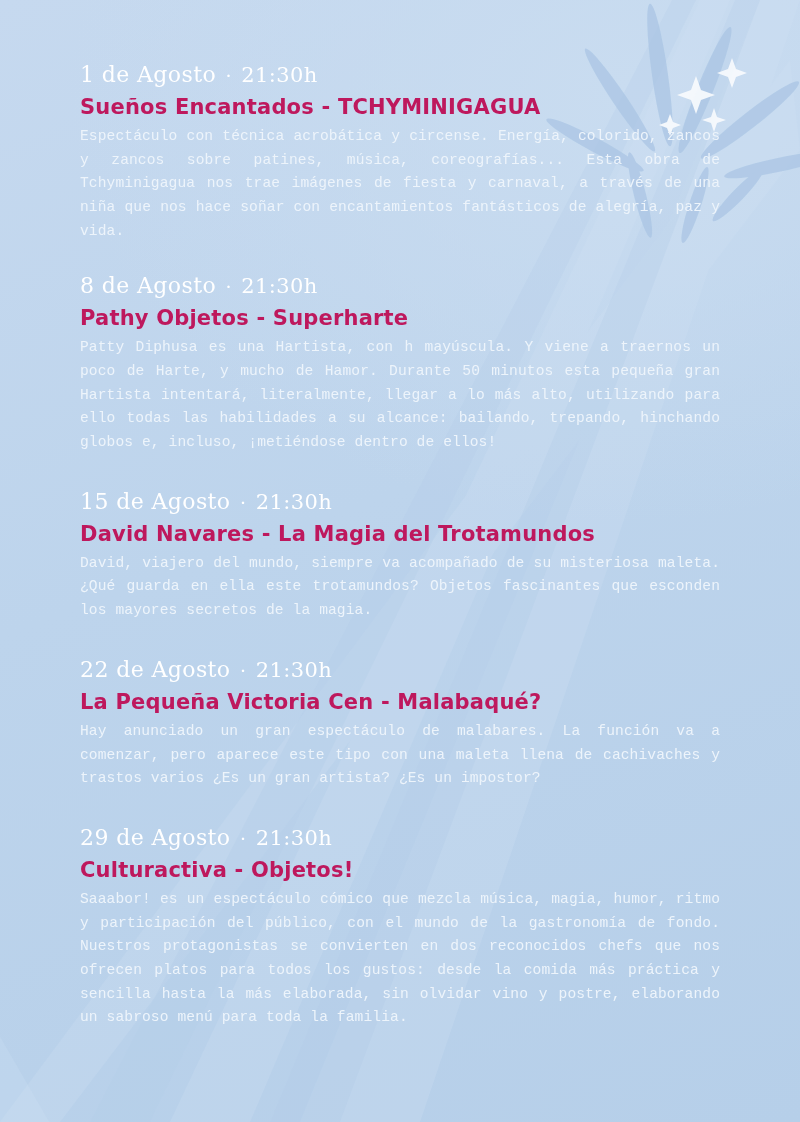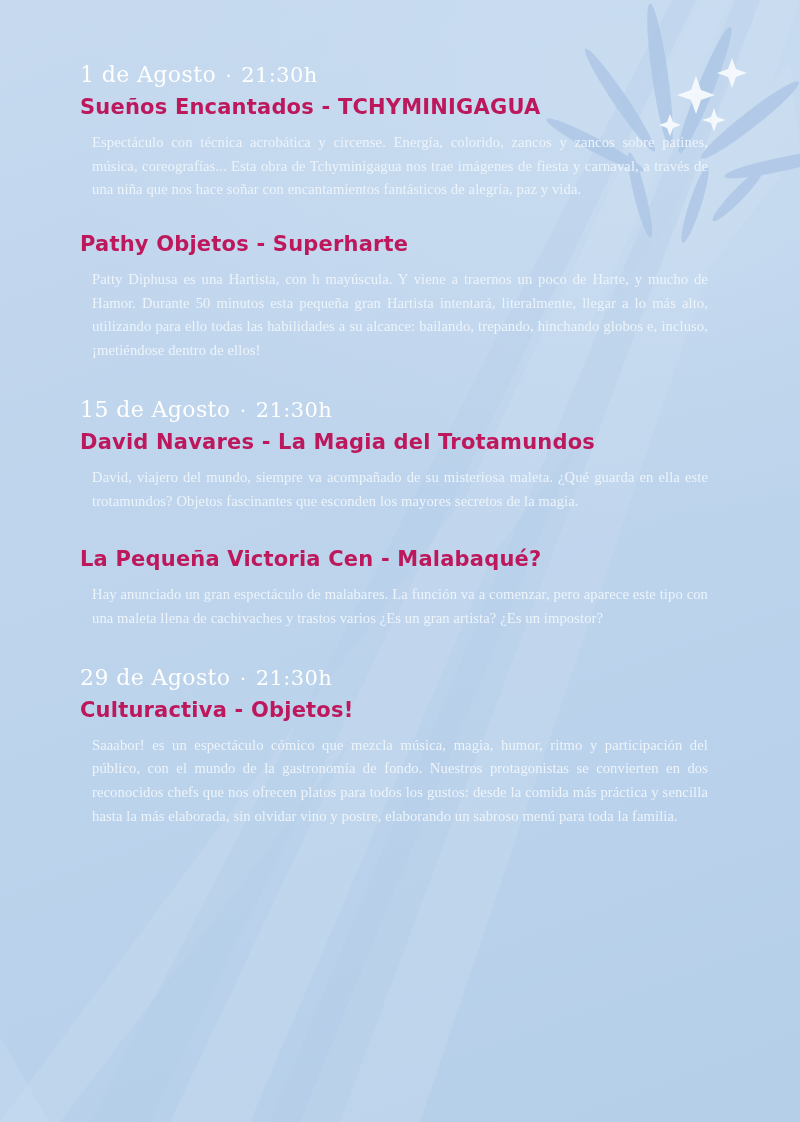--- a/index.html
+++ b/index.html
@@ -79,25 +79,25 @@
     font-family: "DejaVu Sans", sans-serif;
     font-size: 21px;
     font-weight: bold;
     color: #be185d;
     margin: 0 0 6px 0;
     letter-spacing: 0.2px;
     line-height: 1.15;
   }
 
   .event-desc {
-    font-family: Liberation Serif, serif;
+    font-family: Liberation Mono, monospace;
     font-size: 14.6px;
     line-height: 1.62;
     color: #edf4fb;
-    margin: 12px;
+    margin: 0;
     text-align: justify;
     text-justify: inter-word;
     letter-spacing: 0.1px;
     max-width: 640px;
   }
 
   
   .event.gap-lg { margin-bottom: 34px; }
 </style>
 </head>
@@ -151,35 +151,45 @@
     <div class="event-date">
       <span>1 de Agosto</span>
       <span class="sep">·</span>
       <span class="time">21:30h</span>
     </div>
     <h2 class="event-title">Sueños Encantados - TCHYMINIGAGUA</h2>
     <p class="event-desc">Espectáculo con técnica acrobática y circense. Energía, colorido, zancos y zancos sobre patines, música, coreografías... Esta obra de Tchyminigagua nos trae imágenes de fiesta y carnaval, a través de una niña que nos hace soñar con encantamientos fantásticos de alegría, paz y vida.</p>
   </div>
 
   <div class="event gap-lg">
+    <div class="event-date">
+      <span>8 de Agosto</span>
+      <span class="sep">·</span>
+      <span class="time">21:30h</span>
+    </div>
     <h2 class="event-title">Pathy Objetos - Superharte</h2>
     <p class="event-desc">Patty Diphusa es una Hartista, con h mayúscula. Y viene a traernos un poco de Harte, y mucho de Hamor. Durante 50 minutos esta pequeña gran Hartista intentará, literalmente, llegar a lo más alto, utilizando para ello todas las habilidades a su alcance: bailando, trepando, hinchando globos e, incluso, ¡metiéndose dentro de ellos!</p>
   </div>
 
   <div class="event gap-lg">
     <div class="event-date">
       <span>15 de Agosto</span>
       <span class="sep">·</span>
       <span class="time">21:30h</span>
     </div>
     <h2 class="event-title">David Navares - La Magia del Trotamundos</h2>
     <p class="event-desc">David, viajero del mundo, siempre va acompañado de su misteriosa maleta. ¿Qué guarda en ella este trotamundos? Objetos fascinantes que esconden los mayores secretos de la magia.</p>
   </div>
 
   <div class="event gap-lg">
+    <div class="event-date">
+      <span>22 de Agosto</span>
+      <span class="sep">·</span>
+      <span class="time">21:30h</span>
+    </div>
     <h2 class="event-title">La Pequeña Victoria Cen - Malabaqué?</h2>
     <p class="event-desc">Hay anunciado un gran espectáculo de malabares. La función va a comenzar, pero aparece este tipo con una maleta llena de cachivaches y trastos varios ¿Es un gran artista? ¿Es un impostor?</p>
   </div>
 
   <div class="event">
     <div class="event-date">
       <span>29 de Agosto</span>
       <span class="sep">·</span>
       <span class="time">21:30h</span>
     </div>

